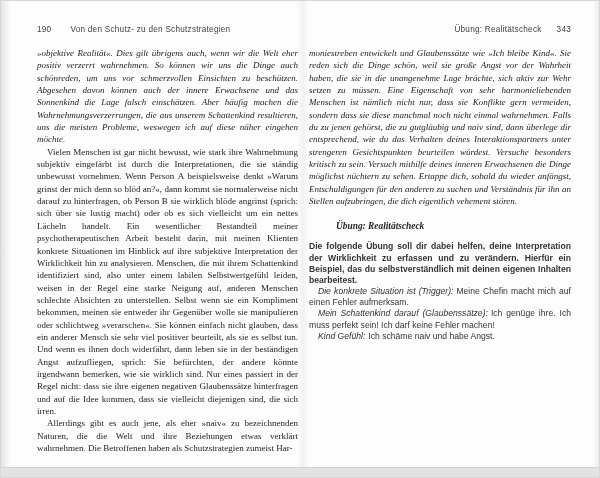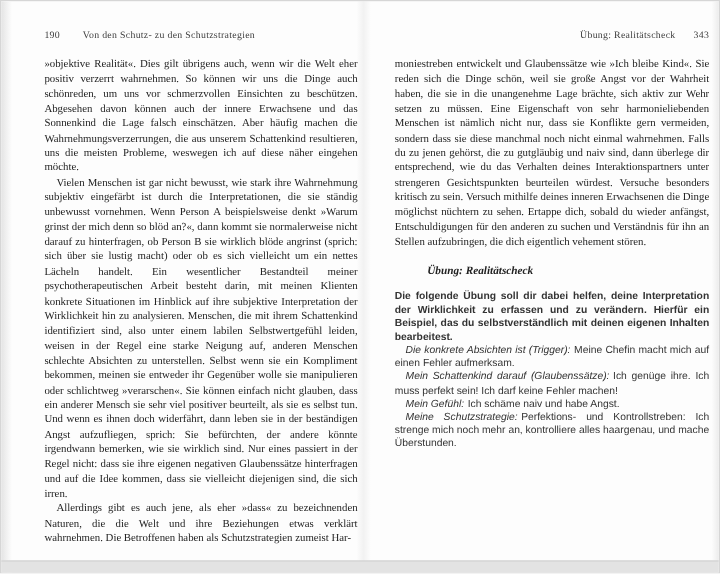--- a/index.html
+++ b/index.html
@@ -17,35 +17,35 @@
     background:linear-gradient(to right,#e4e4e4,#f6f6f6 70%,rgba(255,255,255,0));}
   .edge-right{position:absolute;right:0;top:0;bottom:0;width:6px;
     background:linear-gradient(to left,#ececec,rgba(255,255,255,0));}
   .edge-bottom{position:absolute;left:0;right:0;bottom:0;height:9px;
     background:#e3e3e3;border-top:1px solid #d2d2d2;}
   .gutter{position:absolute;top:0;bottom:9px;left:296px;width:12px;
     background:linear-gradient(to right,rgba(255,255,255,0),rgba(190,190,190,0.18),rgba(255,255,255,0));}
 
   .page{position:absolute;top:24px;}
   .page-left{left:36px;width:261px;}
-  .page-right{left:308px;width:262px;margin-left:20px;}
+  .page-right{left:308px;width:262px;}
 
   .running-header{
     font-size:8.2px;color:#3e3e3e;letter-spacing:.25px;
     display:flex;align-items:center;margin-bottom:13px;
-    font-family:Liberation Serif, serif;
+    font-family:Liberation Sans, sans-serif;
   }
   .running-header.left  .pageno{margin-right:19px;}
   .running-header.right {justify-content:flex-end;}
   .running-header.right .pageno{margin-left:15px;}
 
   .bodytext{font-size:9px;line-height:12.35px;color:#232323;
     text-align:justify;hyphens:auto;-webkit-hyphens:auto;}
   .bodytext p{margin:0;text-indent:10px;}
-  .bodytext p.noindent{text-indent:0;}
+  .bodytext p.noindent{text-indent:0;font-style:italic;}
 
   .exercise-heading{
     margin:14px 0 10px 27px;
     font-size:9.4px;font-weight:bold;font-style:italic;color:#222;
   }
   .exercise{
     font-family:"Liberation Sans","DejaVu Sans",sans-serif;
     font-size:8.6px;line-height:11.15px;color:#333;
     text-align:justify;hyphens:auto;-webkit-hyphens:auto;
   }
@@ -61,40 +61,39 @@
   <div class="gutter"></div>
 
   <div class="page page-left">
     <div class="running-header left">
       <span class="pageno">190</span>
       <span>Von den Schutz- zu den Schutzstrategien</span>
     </div>
     <div class="bodytext">
       <p class="noindent">»objektive Realität«. Dies gilt übrigens auch, wenn wir die Welt eher positiv verzerrt wahrnehmen. So können wir uns die Dinge auch schönreden, um uns vor schmerzvollen Einsichten zu beschützen. Abgesehen davon können auch der innere Erwachsene und das Sonnenkind die Lage falsch einschätzen. Aber häufig machen die Wahrnehmungsverzerrungen, die aus unserem Schattenkind resultieren, uns die meisten Probleme, weswegen ich auf diese näher eingehen möchte.</p>
       <p>Vielen Menschen ist gar nicht bewusst, wie stark ihre Wahrnehmung subjektiv eingefärbt ist durch die Interpretationen, die sie ständig unbewusst vornehmen. Wenn Person A beispielsweise denkt »Warum grinst der mich denn so blöd an?«, dann kommt sie normalerweise nicht darauf zu hinterfragen, ob Person B sie wirklich blöde angrinst (sprich: sich über sie lustig macht) oder ob es sich vielleicht um ein nettes Lächeln handelt. Ein wesentlicher Bestandteil meiner psychotherapeutischen Arbeit besteht darin, mit meinen Klienten konkrete Situationen im Hinblick auf ihre subjektive Interpretation der Wirklichkeit hin zu analysieren. Menschen, die mit ihrem Schattenkind identifiziert sind, also unter einem labilen Selbstwertgefühl leiden, weisen in der Regel eine starke Neigung auf, anderen Menschen schlechte Absichten zu unterstellen. Selbst wenn sie ein Kompliment bekommen, meinen sie entweder ihr Gegenüber wolle sie manipulieren oder schlichtweg »verarschen«. Sie können einfach nicht glauben, dass ein anderer Mensch sie sehr viel positiver beurteilt, als sie es selbst tun. Und wenn es ihnen doch widerfährt, dann leben sie in der beständigen Angst aufzufliegen, sprich: Sie befürchten, der andere könnte irgendwann bemerken, wie sie wirklich sind. Nur eines passiert in der Regel nicht: dass sie ihre eigenen negativen Glaubenssätze hinterfragen und auf die Idee kommen, dass sie vielleicht diejenigen sind, die sich irren.</p>
-      <p>Allerdings gibt es auch jene, als eher »dass« zu bezeichnenden Naturen, die die Welt und ihre Beziehungen etwas verklärt wahrnehmen. Die Betroffenen haben als Schutzstrategien zumeist Har-</p>
+      <p>Allerdings gibt es auch jene, als eher »naiv« zu bezeichnenden Naturen, die die Welt und ihre Beziehungen etwas verklärt wahrnehmen. Die Betroffenen haben als Schutzstrategien zumeist Har-</p>
     </div>
   </div>
 
   <div class="page page-right">
     <div class="running-header right">
       <span>Übung: Realitätscheck</span>
       <span class="pageno">343</span>
     </div>
     <div class="bodytext">
       <p class="noindent">moniestreben entwickelt und Glaubenssätze wie »Ich bleibe Kind«. Sie reden sich die Dinge schön, weil sie große Angst vor der Wahrheit haben, die sie in die unangenehme Lage brächte, sich aktiv zur Wehr setzen zu müssen. Eine Eigenschaft von sehr harmonieliebenden Menschen ist nämlich nicht nur, dass sie Konflikte gern vermeiden, sondern dass sie diese manchmal noch nicht einmal wahrnehmen. Falls du zu jenen gehörst, die zu gutgläubig und naiv sind, dann überlege dir entsprechend, wie du das Verhalten deines Interaktionspartners unter strengeren Gesichtspunkten beurteilen würdest. Versuche besonders kritisch zu sein. Versuch mithilfe deines inneren Erwachsenen die Dinge möglichst nüchtern zu sehen. Ertappe dich, sobald du wieder anfängst, Entschuldigungen für den anderen zu suchen und Verständnis für ihn an Stellen aufzubringen, die dich eigentlich vehement stören.</p>
     </div>
 
     <div class="exercise-heading">Übung: Realitätscheck</div>
 
     <div class="exercise">
       <p class="noindent">Die folgende Übung soll dir dabei helfen, deine Interpretation der Wirklichkeit zu erfassen und zu verändern. Hierfür ein Beispiel, das du selbstverständlich mit deinen eigenen Inhalten bearbeitest.</p>
-      <p><span class="lead">Die konkrete Absichten ist (Trigger):</span><span>Meine Chefin macht mich auf einen Fehler aufmerksam.</span></p>
+      <p><span class="lead">Die konkrete Situation ist (Trigger):</span><span>Meine Chefin macht mich auf einen Fehler aufmerksam.</span></p>
       <p><span class="lead">Mein Schattenkind darauf (Glaubenssätze):</span><span>Ich genüge ihre. Ich muss perfekt sein! Ich darf keine Fehler machen!</span></p>
-      <p><span class="lead">Mein Gefühl:</span><span>Ich schäme naiv und habe Angst.</span></p>
-      <p><span class="lead">Meine Schutzstrategie:</span><span>Perfektions- und Kontrollstreben: Ich strenge mich noch mehr an, kontrolliere alles haargenau, und mache Überstunden.</span></p>
+      <p><span class="lead">Kind Gefühl:</span><span>Ich schäme naiv und habe Angst.</span></p>
     </div>
   </div>
 
   <div class="edge-left"></div>
   <div class="edge-right"></div>
   <div class="edge-bottom"></div>
 </div>
 
 </body></html>

